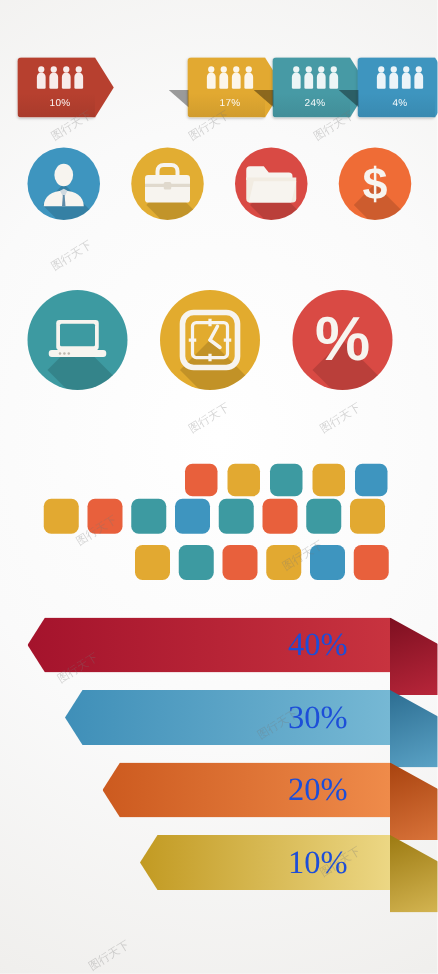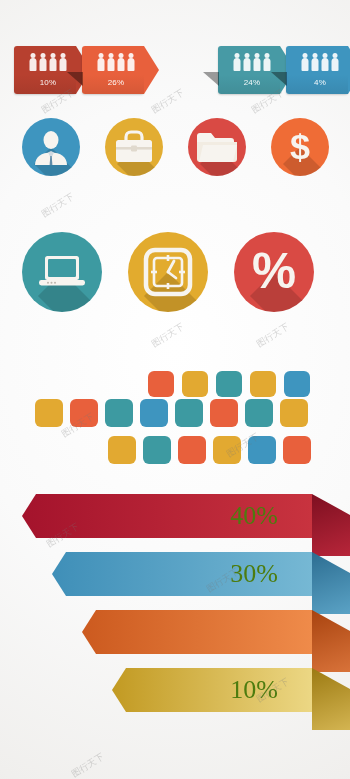--- a/index.html
+++ b/index.html
@@ -77,21 +77,21 @@
   .ribbon{position:absolute;height:44px;}
   .ribbon .strip{
     position:absolute;inset:0;
     clip-path:polygon(14px 0, 100% 0, 100% 100%, 14px 100%, 0 50%);
   }
   .ribbon .tail{
     position:absolute;width:40px;height:60px;right:-40px;top:0;
   }
   .ribbon .pct{
     position:absolute;right:34px;top:50%;transform:translateY(-50%);
-    font-size:26px;color:#4d7c0f;letter-spacing:0px;
+    font-size:26px;color:#1d4ed8;letter-spacing:0px;
     font-family:"Liberation Serif", serif;
   }
   .wm{
     position:absolute;color:rgba(120,120,120,.30);font-size:9px;
     transform:rotate(-32deg);pointer-events:none;user-select:none;
     font-family:"DejaVu Sans", sans-serif;line-height:1.25;
   }
 </style>
 </head>
 <body>
@@ -115,43 +115,43 @@
             <span class="head"></span>
             <span class="torso"></span>
           </div>
           <div class="person">
             <span class="head"></span>
             <span class="torso"></span>
           </div>
         </div>
         <div class="arrow-pct">10%</div>
       </div>
-      <div class="arrow-seg" style="left: 82px; width: 62px;">
-        <div class="body" style="background: linear-gradient(rgb(232, 96, 60) 0%, rgb(232, 96, 60) 60%, rgba(0, 0, 0, 0.08) 100%) rgb(232, 96, 60);"></div>
-        <div class="tip" style="border-left: 15px solid rgb(232, 96, 60);"></div>
+      <div class="arrow-seg" style="left: 150px; width: 62px;">
+        <div class="body" style="background: linear-gradient(rgb(226, 169, 49) 0%, rgb(226, 169, 49) 60%, rgba(0, 0, 0, 0.08) 100%) rgb(226, 169, 49);"></div>
+        <div class="tip" style="border-left: 15px solid rgb(226, 169, 49);"></div>
         <div class="fold" style="right: auto; left: -15px; top: 26px; background: rgba(0, 0, 0, 0.38); clip-path: polygon(100% 0px, 100% 100%, 0px 0px);"></div>
         <div class="people">
           <div class="person">
             <span class="head"></span>
             <span class="torso"></span>
           </div>
           <div class="person">
             <span class="head"></span>
             <span class="torso"></span>
           </div>
           <div class="person">
             <span class="head"></span>
             <span class="torso"></span>
           </div>
           <div class="person">
             <span class="head"></span>
             <span class="torso"></span>
           </div>
         </div>
-        <div class="arrow-pct">26%</div>
+        <div class="arrow-pct">17%</div>
       </div>
       <div class="arrow-seg" style="left: 218px; width: 62px;">
         <div class="body" style="background: linear-gradient(rgb(71, 154, 165) 0%, rgb(71, 154, 165) 60%, rgba(0, 0, 0, 0.08) 100%) rgb(71, 154, 165);"></div>
         <div class="tip" style="border-left: 15px solid rgb(71, 154, 165);"></div>
         <div class="fold" style="right: auto; left: -15px; top: 26px; background: rgba(0, 0, 0, 0.38); clip-path: polygon(100% 0px, 100% 100%, 0px 0px);"></div>
         <div class="people">
           <div class="person">
             <span class="head"></span>
             <span class="torso"></span>
           </div>
@@ -303,20 +303,21 @@
         <div class="pct">40%</div>
       </div>
       <div class="ribbon" style="left: 52px; top: 552px; width: 260px;">
         <div class="strip" style="background: linear-gradient(90deg, rgb(63, 143, 184) 0%, rgb(118, 184, 212) 100%);"></div>
         <div class="tail" style="background: linear-gradient(160deg, rgb(44, 109, 145) 0%, rgb(91, 163, 198) 100%); clip-path: polygon(0px 0px, 100% 22px, 100% 100%, 0px 100%); height: 62px;"></div>
         <div class="pct">30%</div>
       </div>
       <div class="ribbon" style="left: 82px; top: 610px; width: 230px;">
         <div class="strip" style="background: linear-gradient(90deg, rgb(204, 90, 31) 0%, rgb(239, 139, 74) 100%);"></div>
         <div class="tail" style="background: linear-gradient(160deg, rgb(168, 67, 15) 0%, rgb(217, 115, 58) 100%); clip-path: polygon(0px 0px, 100% 22px, 100% 100%, 0px 100%); height: 62px;"></div>
+        <div class="pct">20%</div>
       </div>
       <div class="ribbon" style="left: 112px; top: 668px; width: 200px;">
         <div class="strip" style="background: linear-gradient(90deg, rgb(194, 154, 34) 0%, rgb(236, 215, 132) 100%);"></div>
         <div class="tail" style="background: linear-gradient(160deg, rgb(156, 122, 18) 0%, rgb(212, 181, 82) 100%); clip-path: polygon(0px 0px, 100% 22px, 100% 100%, 0px 100%); height: 62px;"></div>
         <div class="pct">10%</div>
       </div>
     </div>
 
   <div id="watermarks">
       <div class="wm" style="left: 40px; top: 96px;">图行天下</div>

